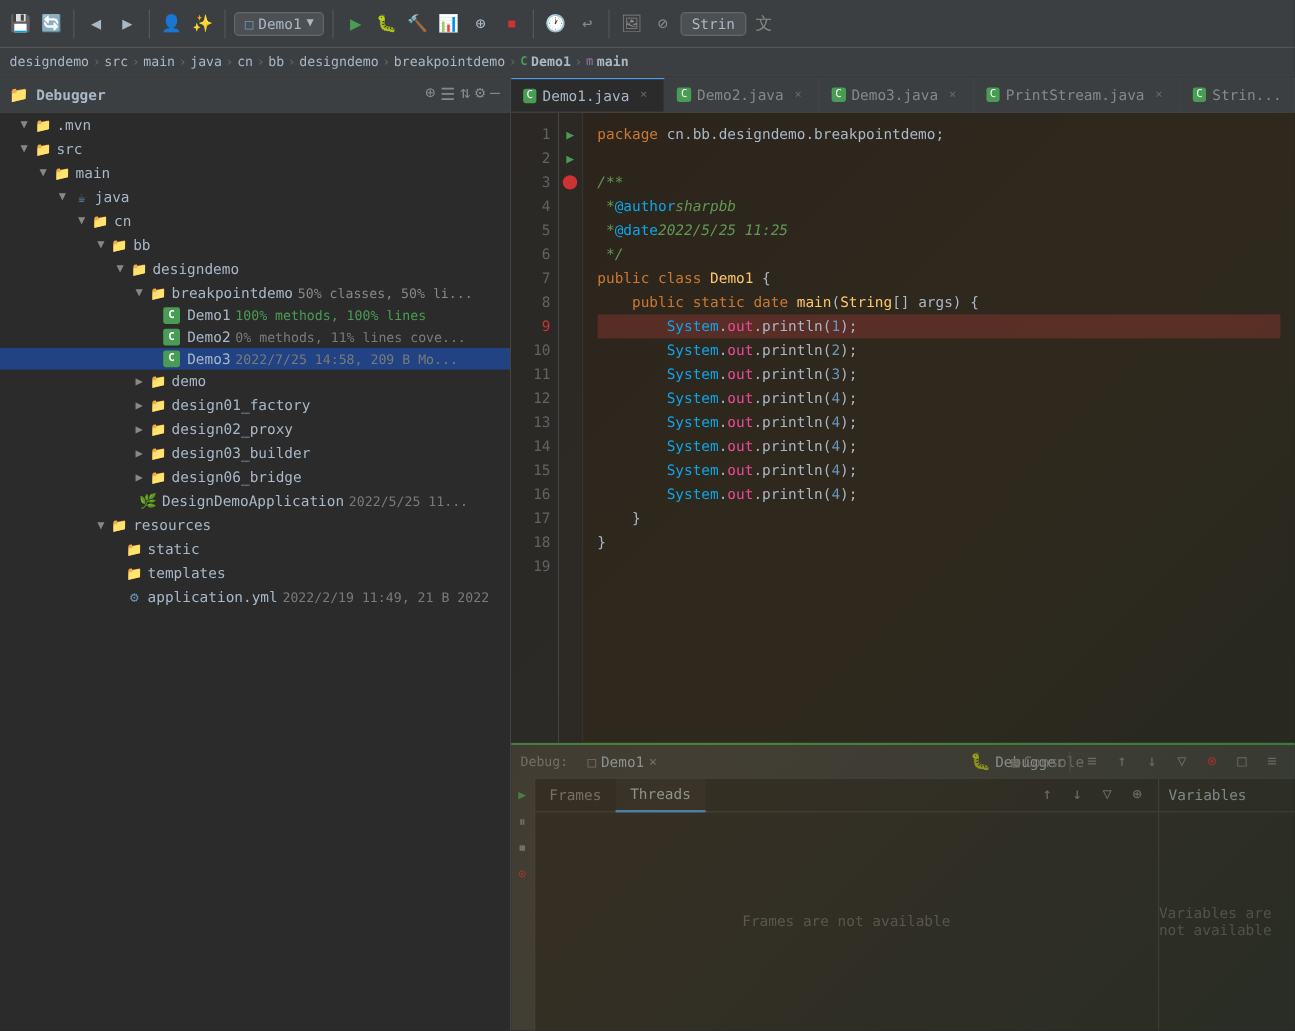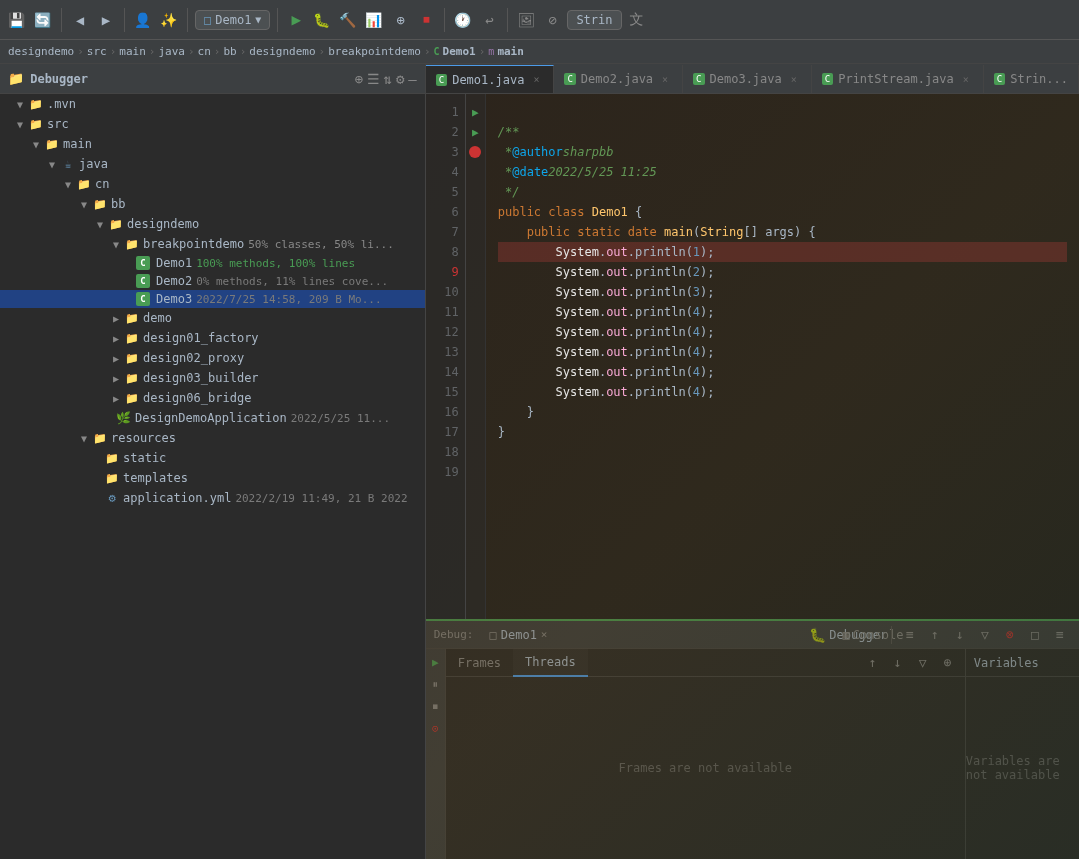--- a/index.html
+++ b/index.html
@@ -201,22 +201,22 @@
     .code-line.breakpoint-line { background: rgba(188,63,60,0.3); }
 
     
     .kw { color: #cc7832; }
     .cls { color: #ffc66d; }
     .fn { color: #ffc66d; }
     .num { color: #6897bb; }
     .cm { color: #629755; font-style: italic; }
     .ann { color: #0ea5e9; }
     .plain { color: #a9b7c6; }
-    .sys { color: #e5e5e5; }
-    .out-field { color: #f9a8d4; }
+    .sys { color: #0ea5e9; }
+    .out-field { color: #ec4899; }
 
     
     .debug-panel {
       height: 240px;
       background: rgba(43,43,43,0.95);
       border-top: 2px solid #499c54;
       display: flex;
       flex-direction: column;
     }
     .debug-header {
@@ -615,20 +615,24 @@
             <span style="width:12px;height:12px;background:#cc3333;border-radius:50%;display:inline-block;"></span>
           </div>
 
         <div style="position:absolute;top:8px;left:0;right:0;">
           
         </div>
       </div>
 
       <div class="code-content">
 
+        <div class="code-line">
+          <span class="kw">package</span>
+          <span class="plain">&nbsp;cn.bb.designdemo.breakpointdemo;</span>
+        </div>
 
         <div class="code-line">&nbsp;</div>
 
         <div class="code-line">
           <span class="cm">/**</span>
         </div>
 
         <div class="code-line">
           <span class="cm">&nbsp;* </span>
             <span class="ann">@author</span>

